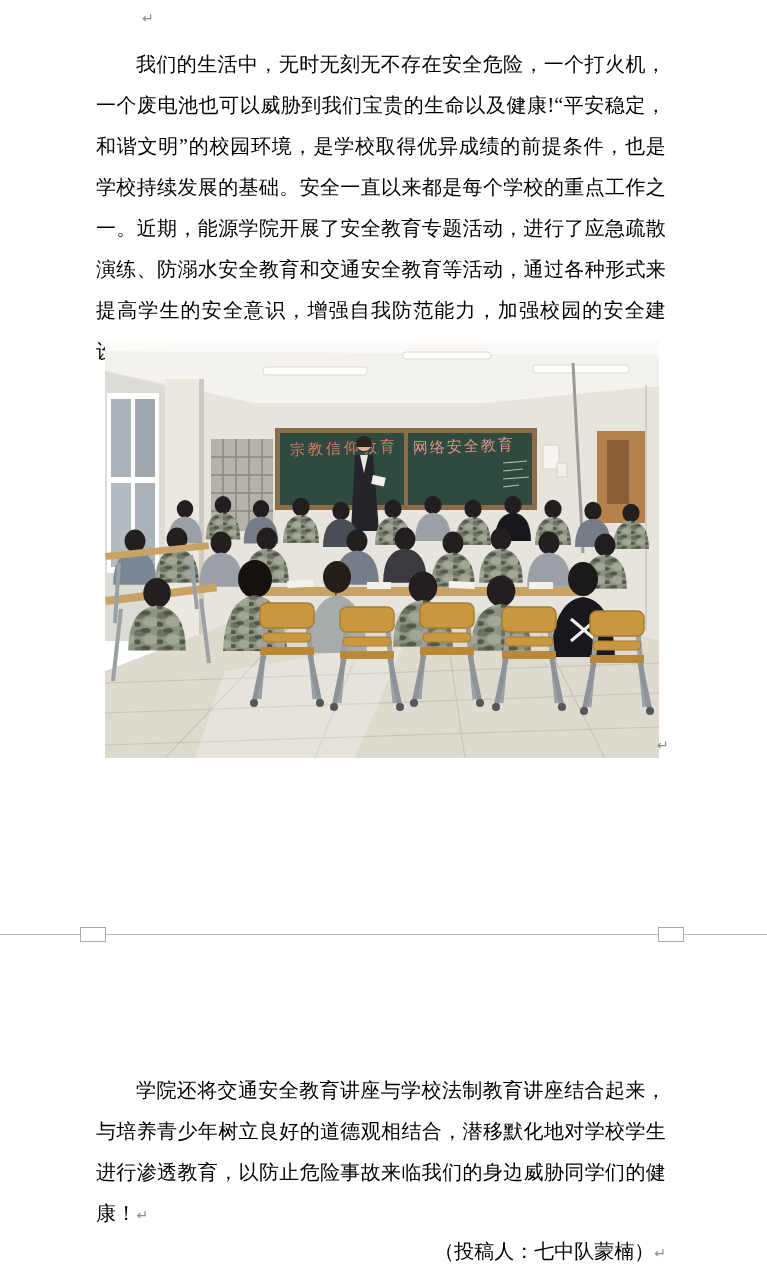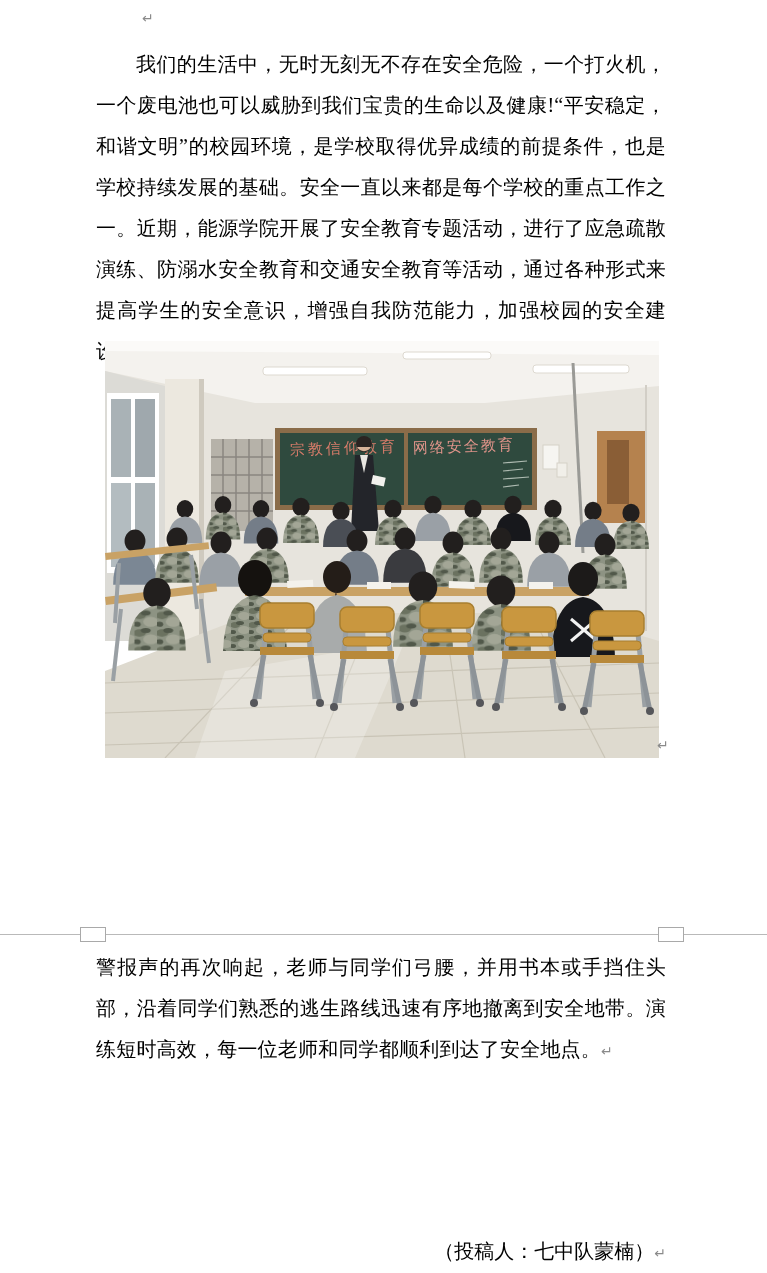--- a/index.html
+++ b/index.html
@@ -235,18 +235,18 @@
       <use href="#chair" transform="translate(512,270)"></use>
     </svg>
   </div>
   <span class="pilcrow pilcrow-abs" style="left:657px;top:737px;">↵</span>
 
 
   <div class="pb-line"></div>
   <div class="pb-mark left"></div>
   <div class="pb-mark right"></div>
 
-  <p class="para" style="top:947px;"><span>警报声的再次响起，老师与同学们弓腰，并用书本或手挡住头部，沿着同学们熟悉的逃生路线迅速有序地撤离到安全地带。演练短时高效，每一位老师和同学都顺利到达了安全地点。</span><span class="pilcrow">↵</span></p>
-
+
+  <p class="para indent" style="top:1070px;"><span>学院还将交通安全教育讲座与学校法制教育讲座结合起来，与培养青少年树立良好的道德观相结合，潜移默化地对学校学生进行渗透教育，以防止危险事故来临我们的身边威胁同学们的健康！</span><span class="pilcrow">↵</span></p>
 
   <p class="byline"><span>（投稿人：七中队蒙楠）</span><span class="pilcrow">↵</span></p>
 
 </div>
 
 </body></html>

